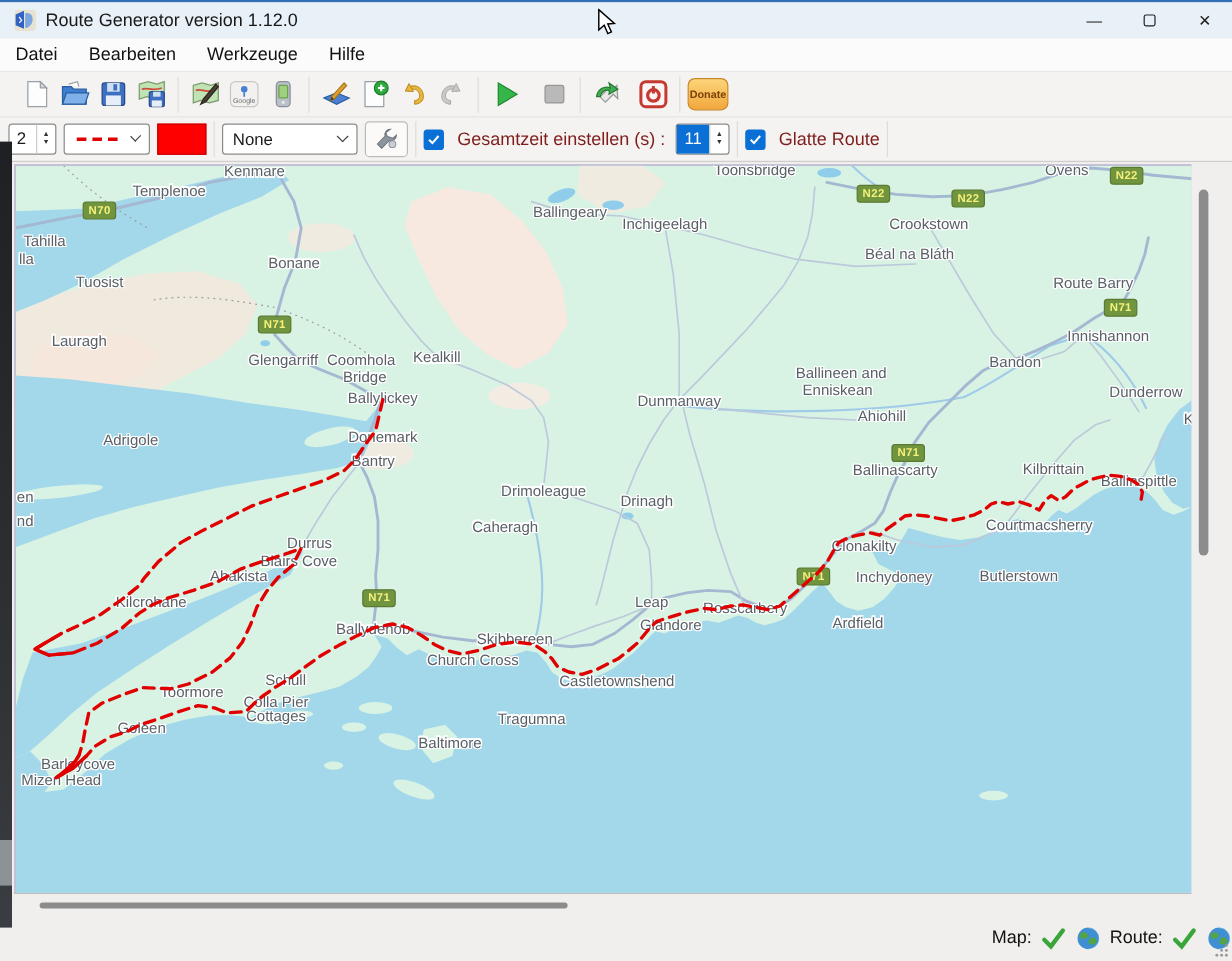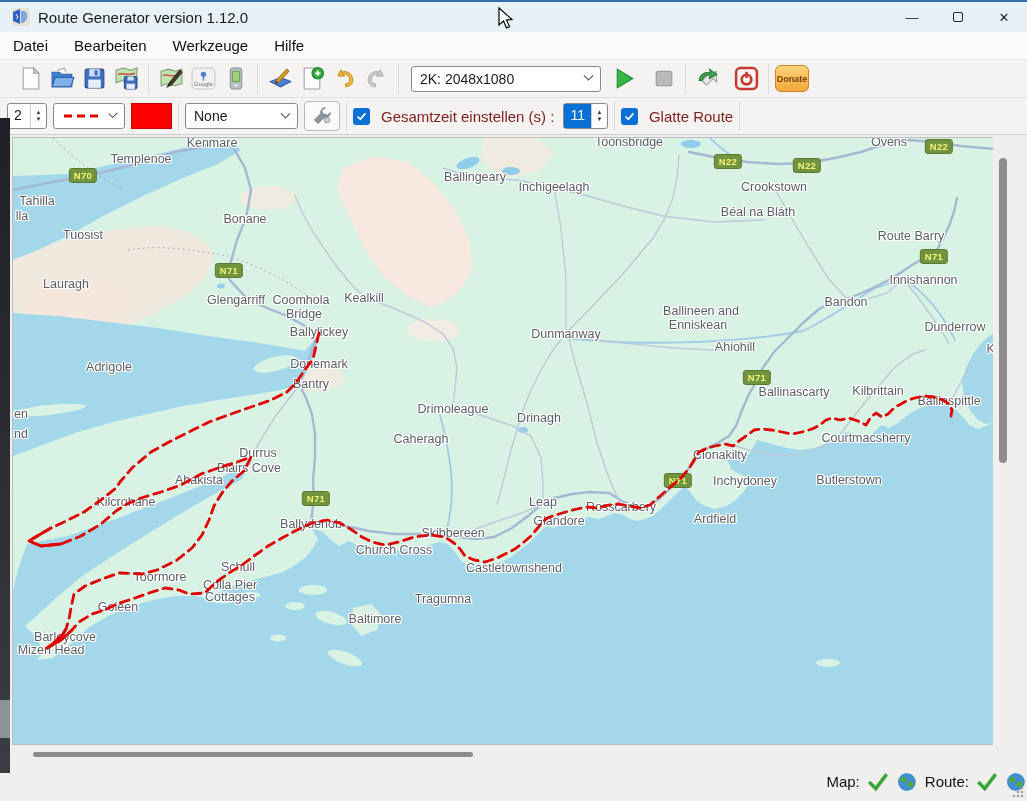--- a/index.html
+++ b/index.html
@@ -189,24 +189,20 @@
         </svg>
       </div>
       <div class="tbtn">
         <svg viewBox="0 0 24 24">
           <path d="M18 8 C13 3 5 5 4 13 C3.5 18 8 20 11 20 L11 17 C9 17 6.5 15.5 7 12.5 C8 7.5 13.5 6.5 16 10" fill="#c9c9c9" stroke="#a8a8a8" stroke-width="0.8"></path>
           <path d="M15.5 3.5 L18.5 9.5 L12 9.8 Z" fill="#c9c9c9" stroke="#a8a8a8" stroke-width="0.8"></path>
         </svg>
       </div>
     </div>
     <div class="tgroup">
-      <div class="combo" style="width:190px;margin:0 6px;">
-        <span>2K: 2048x1080</span>
-        <span class="chev"></span>
-      </div>
       <div class="tbtn">
         <svg viewBox="0 0 24 24">
           <path d="M6 3 L21 12 L6 21 Z" fill="#35b54a" stroke="#1f8a31"></path>
         </svg>
       </div>
       <div class="tbtn" style="margin-left:8px;">
         <svg viewBox="0 0 24 24">
           <rect x="5" y="5" width="15" height="14" rx="2" fill="#b9b9b9" stroke="#979797"></rect>
         </svg>
       </div>
@@ -379,35 +375,35 @@
         <div class="town" style="left: 761px; top: 42px;">Crookstown</div>
         <div class="town" style="left: 745px; top: 67px;">Béal na Bláth</div>
         <div class="town" style="left: 898px; top: 91px;">Route Barry</div>
         <div class="town" style="left: 890px; top: 135px; padding-left: 41px;">Innishannon</div>
         <div class="town" style="left: 833px; top: 157px;">Bandon</div>
         <div class="town" style="left: 942px; top: 182px;">Dunderrow</div>
         <div class="town" style="left: 979px; top: 204px;">Ki</div>
         <div class="town" style="left: 722px; top: 202px;">Ahiohill</div>
         <div class="town" style="left: 688px; top: 166px;">Ballineen and</div>
         <div class="town" style="left: 685px; top: 180px;">Enniskean</div>
-        <div class="town" style="left: 781px; top: 247px;">Ballinascarty</div>
+        <div class="town" style="left: 733px; top: 247px;">Ballinascarty</div>
         <div class="town" style="left: 865px; top: 246px;">Kilbrittain</div>
         <div class="town" style="left: 936px; top: 256px;">Ballinspittle</div>
         <div class="town" style="left: 853px; top: 293px;">Courtmacsherry</div>
         <div class="town" style="left: 836px; top: 335px;">Butlerstown</div>
         <div class="town" style="left: 732px; top: 336px;">Inchydoney</div>
         <div class="town" style="left: 702px; top: 374px;">Ardfield</div>
         <div class="town" style="left: 707px; top: 310px;">Clonakilty</div>
         <div class="town" style="left: 440px; top: 264px;">Drimoleague</div>
         <div class="town" style="left: 526px; top: 273px;">Drinagh</div>
         <div class="town" style="left: 408px; top: 294px;">Caheragh</div>
         <div class="town" style="left: 530px; top: 357px;">Leap</div>
         <div class="town" style="left: 546px; top: 376px;">Glandore</div>
         <div class="town" style="left: 608px; top: 362px;">Rosscarbery</div>
-        <div class="town" style="left: 440px; top: 388px;">Skibbereen</div>
+        <div class="town" style="left: 416px; top: 388px;">Skibbereen</div>
         <div class="town" style="left: 373px; top: 405px; padding-left: 16px;">Church Cross</div>
         <div class="town" style="left: 501px; top: 423px;">Castletownshend</div>
         <div class="town" style="left: 245px; top: 308px;">Durrus</div>
         <div class="town" style="left: 236px; top: 323px;">Blairs Cove</div>
         <div class="town" style="left: 186px; top: 335px;">Ahakista</div>
         <div class="town" style="left: 113px; top: 357px;">Kilcrohane</div>
         <div class="town" style="left: 298px; top: 379px;">Ballydehob</div>
         <div class="town" style="left: 225px; top: 422px;">Schull</div>
         <div class="town" style="left: 217px; top: 440px;">Colla Pier</div>
         <div class="town" style="left: 217px; top: 452px;">Cottages</div>

